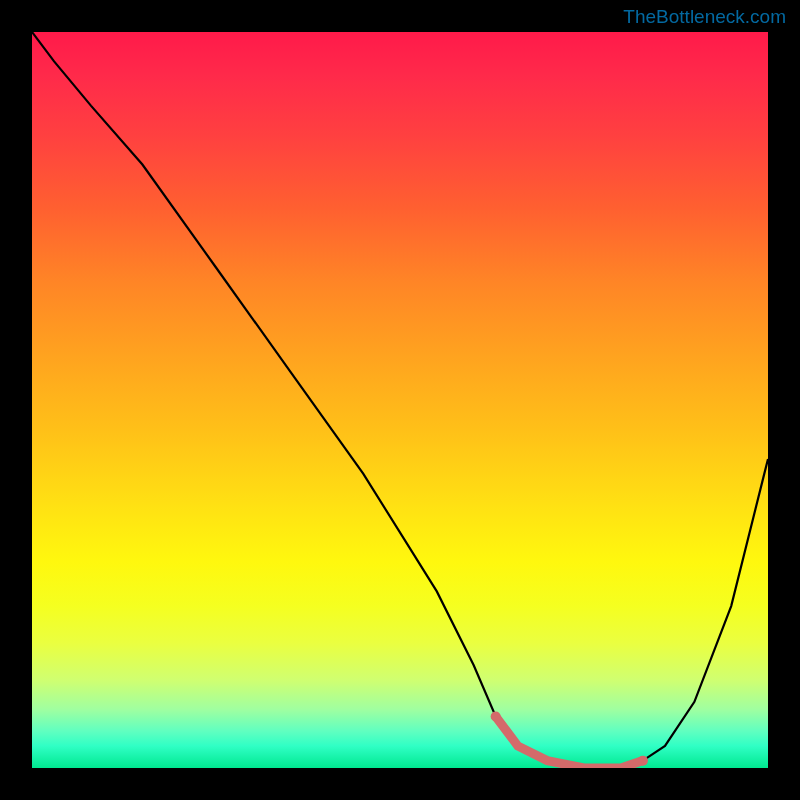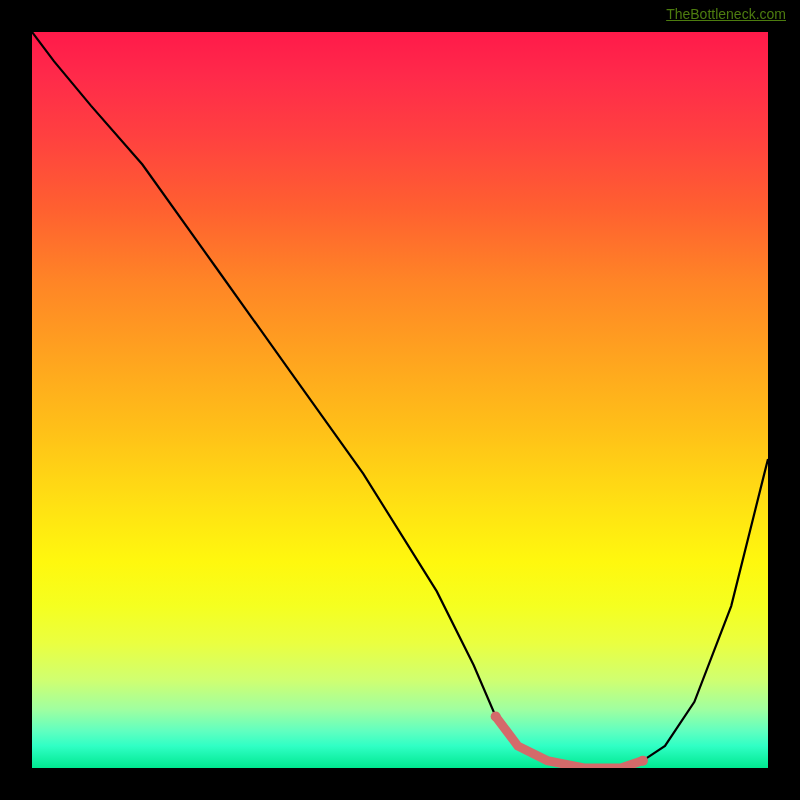--- a/index.html
+++ b/index.html
@@ -7,25 +7,24 @@
     width: 800px;
     height: 800px;
     background: #000;
     position: relative;
     font-family: Arial, sans-serif;
   }
   .watermark {
     position: absolute;
     top: 6px;
     right: 14px;
-    color: #4d7c0f;
-    font-size: 14px;
+    color: #0369a1;
+    font-size: 19px;
     font-weight: 500;
     z-index: 10;
-    text-decoration: underline;
   }
   .plot-area {
     position: absolute;
     left: 32px;
     top: 32px;
     width: 736px;
     height: 736px;
     overflow: hidden;
   }
   .gradient-bg {

